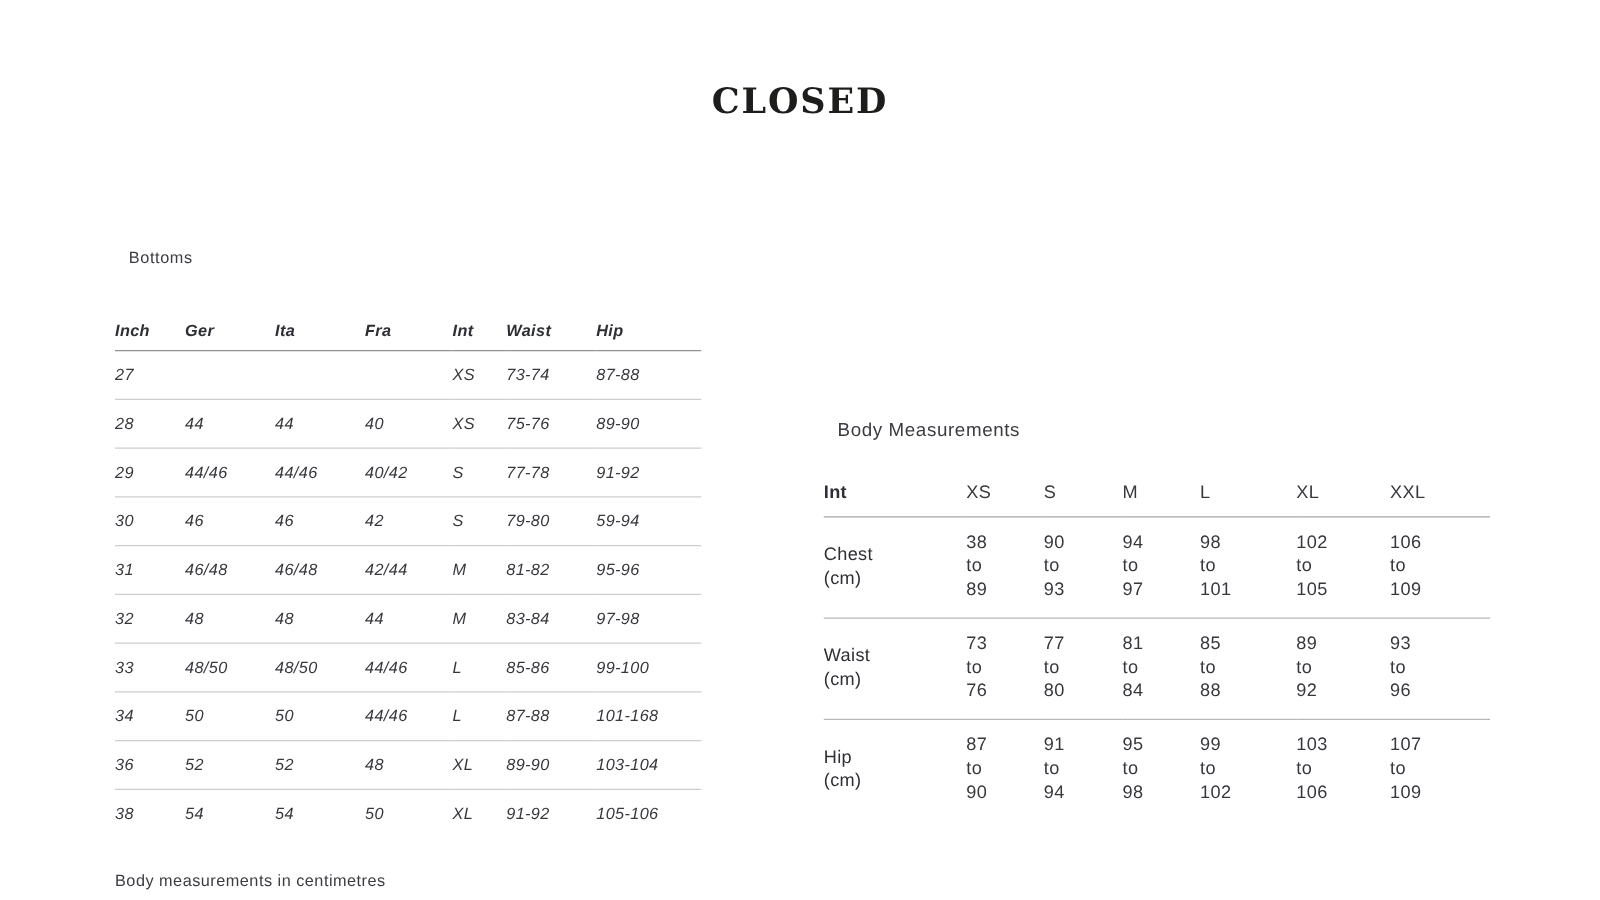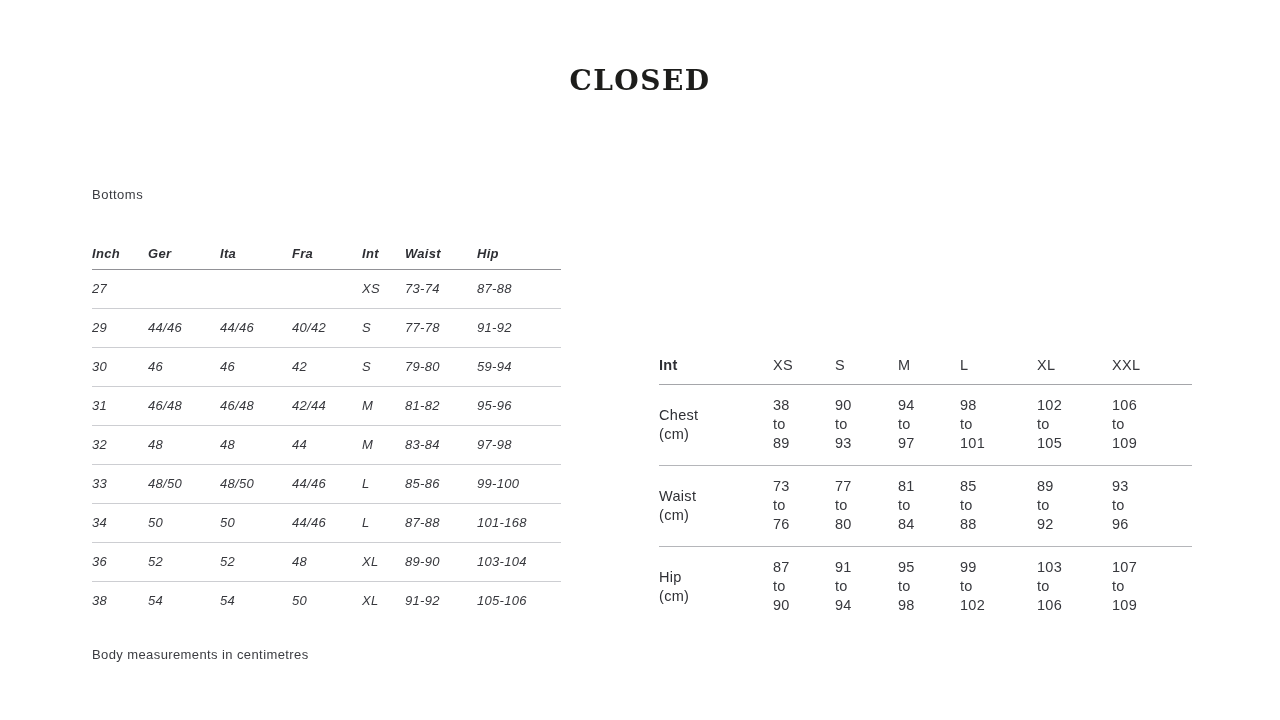--- a/index.html
+++ b/index.html
@@ -22,21 +22,21 @@
     font-size: 28px;
     letter-spacing: 1.5px;
     color: #1d1d1b;
   }
 
   section { position: absolute; }
   .bottoms-section { left: 92px; top: 187px; width: 469px; }
   .bm-section { left: 659px; top: 325px; width: 533px; }
 
   .section-title {
-    margin: 0;
+    margin: 11px;
     font-weight: 400;
     font-size: 13px;
     line-height: 15px;
     letter-spacing: 0.5px;
     color: #3b3c41;
   }
   .bm-section .section-title { font-size: 15px; line-height: 18px; }
 
   table { border-collapse: collapse; table-layout: fixed; }
 
@@ -115,20 +115,29 @@
         <tr>
           <td>27</td>
           <td></td>
           <td></td>
           <td></td>
           <td>XS</td>
           <td>73-74</td>
           <td>87-88</td>
         </tr>
         <tr>
+          <td>28</td>
+          <td>44</td>
+          <td>44</td>
+          <td>40</td>
+          <td>XS</td>
+          <td>75-76</td>
+          <td>89-90</td>
+        </tr>
+        <tr>
           <td>29</td>
           <td>44/46</td>
           <td>44/46</td>
           <td>40/42</td>
           <td>S</td>
           <td>77-78</td>
           <td>91-92</td>
         </tr>
         <tr>
           <td>30</td>
@@ -192,20 +201,21 @@
           <td>XL</td>
           <td>91-92</td>
           <td>105-106</td>
         </tr>
       </tbody>
   </table>
   <div class="footnote">Body measurements in centimetres</div>
 </section>
 
 <section class="bm-section">
+  <h2 class="section-title">Body Measurements</h2>
   <table class="bm-table">
     <colgroup>
       <col style="width:114px">
         <col style="width:62px">
         <col style="width:63px">
       <col style="width:62px">
         <col style="width:77px">
         <col style="width:75px">
       <col style="width:80px">
     </colgroup>

